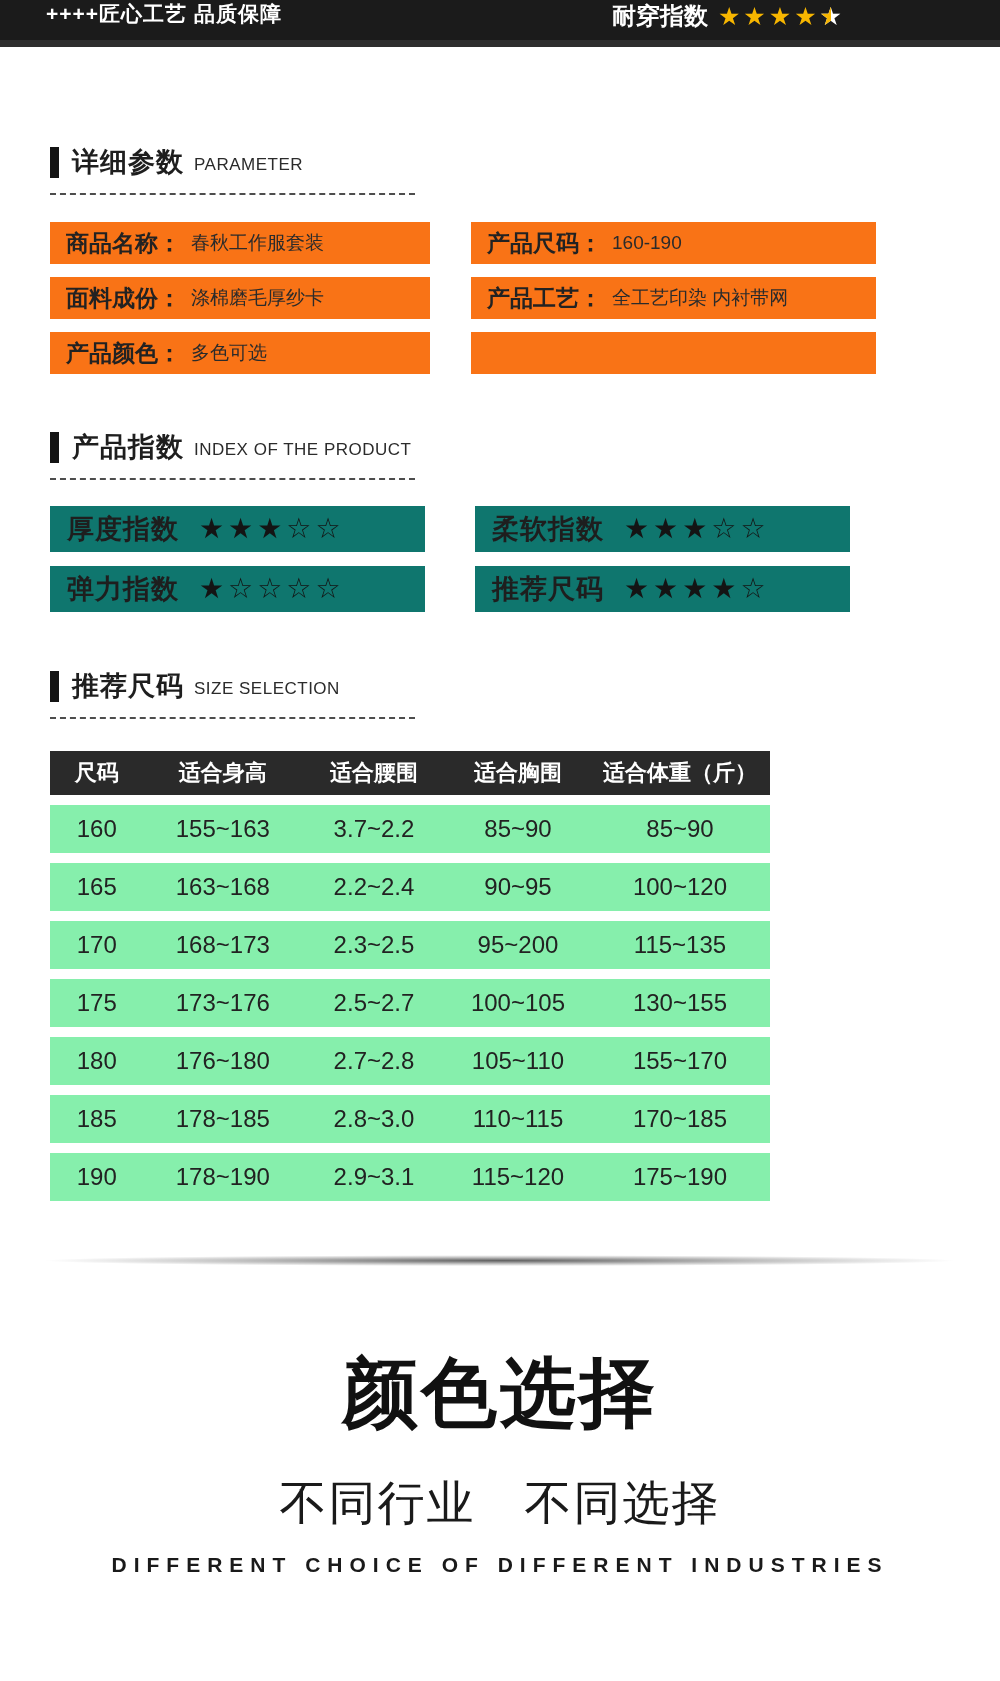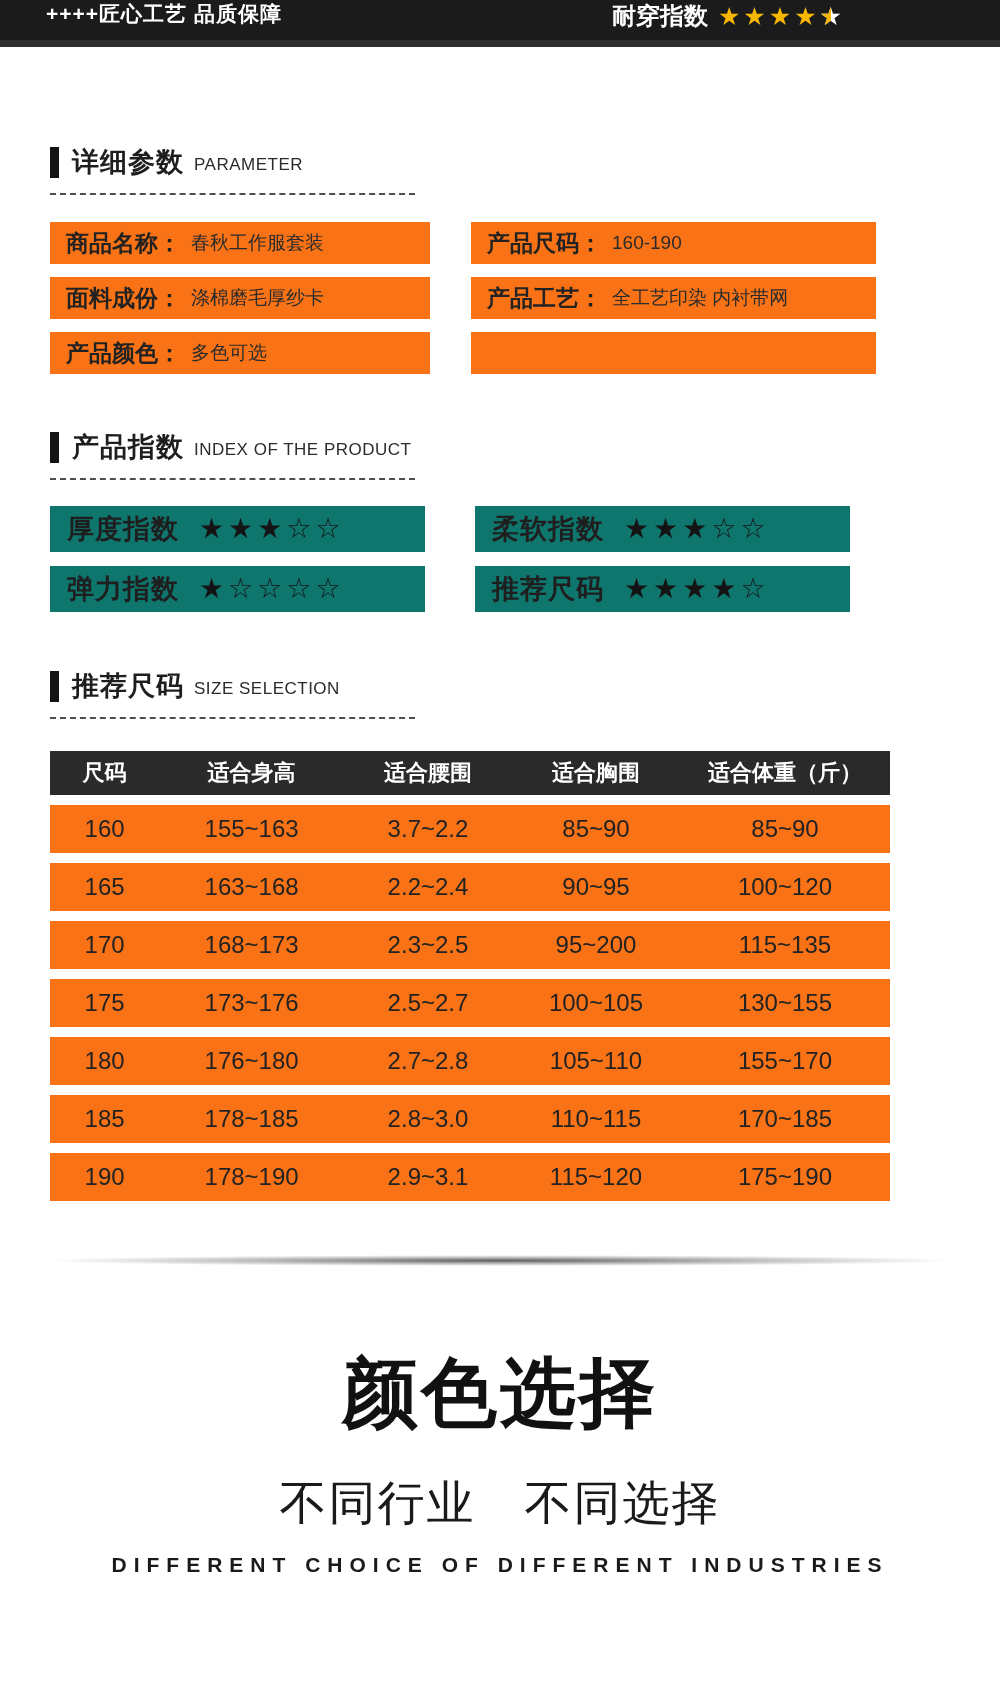--- a/index.html
+++ b/index.html
@@ -44,27 +44,27 @@
   .param-value { font-size:19px; color:#2b2b2b; margin-left:10px; }
   
   .index-grid { display:flex; flex-wrap:wrap; margin:26px 0 0 50px; column-gap:50px; row-gap:14px; width:810px; }
   .index-box {
     width:375px; height:46px; background:#0f766e;
     display:flex; align-items:center; padding-left:17px;
   }
   .index-label { font-size:27px; font-weight:bold; color:#1e1e1e; letter-spacing:1px; }
   .index-stars { font-size:28px; color:#141414; margin-left:20px; letter-spacing:4px; line-height:1; }
   
-  .size-table { margin:32px 0 0 50px; width:840px; }
+  .size-table { margin:32px 0 0 50px; width:720px; }
   .size-header {
     display:flex; background:#2a2a2a; color:#fff; height:44px;
     align-items:center; font-size:22px; font-weight:bold;
   }
   .size-row {
-    display:flex; background:#f97316; height:48px; align-items:center;
+    display:flex; background:#86efac; height:48px; align-items:center;
     font-size:24px; color:#222; margin-top:10px;
   }
   .c0{width:13%;text-align:center;} .c1{width:22%;text-align:center;}
   .c2{width:20%;text-align:center;} .c3{width:20%;text-align:center;}
   .c4{width:25%;text-align:center;}
   .size-note { text-align:center; margin-top:40px; font-size:20px; line-height:1.8; color:#262626; }
   
   .shadow-div {
     width:930px; height:16px; margin:54px auto 0;
     background:radial-gradient(ellipse closest-side at 50% 35%, rgba(0,0,0,0.62), rgba(0,0,0,0.25) 55%, rgba(0,0,0,0) 98%);

